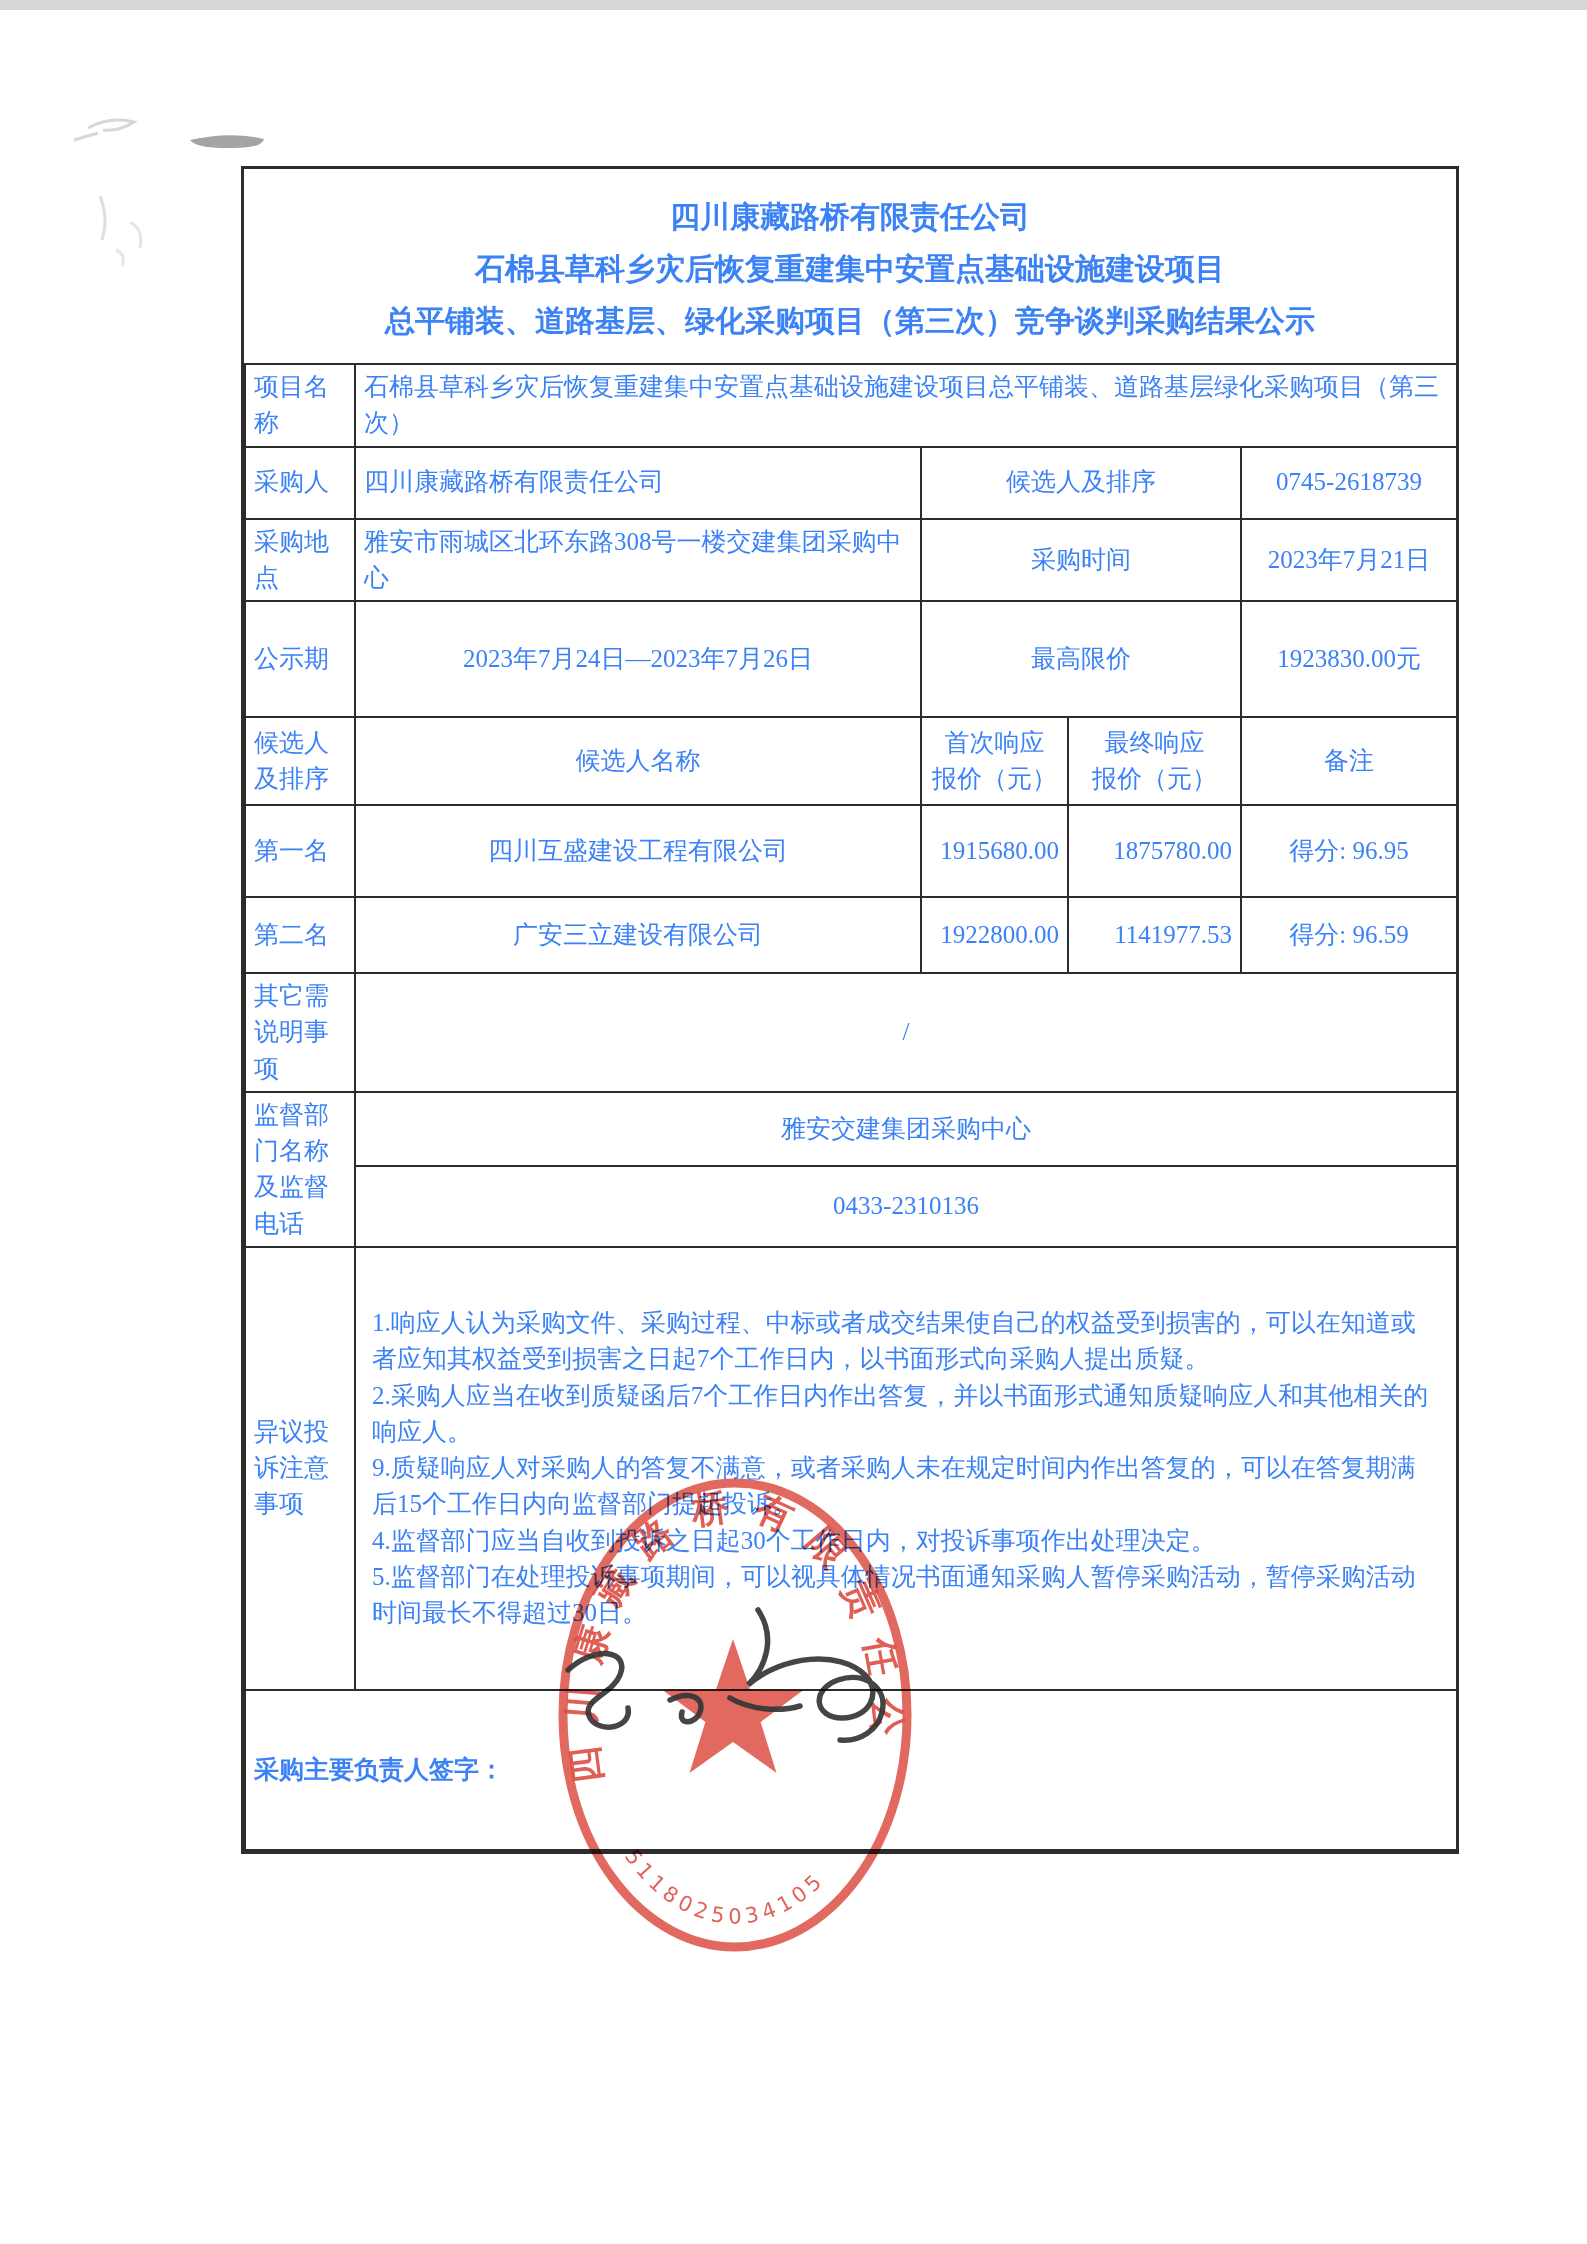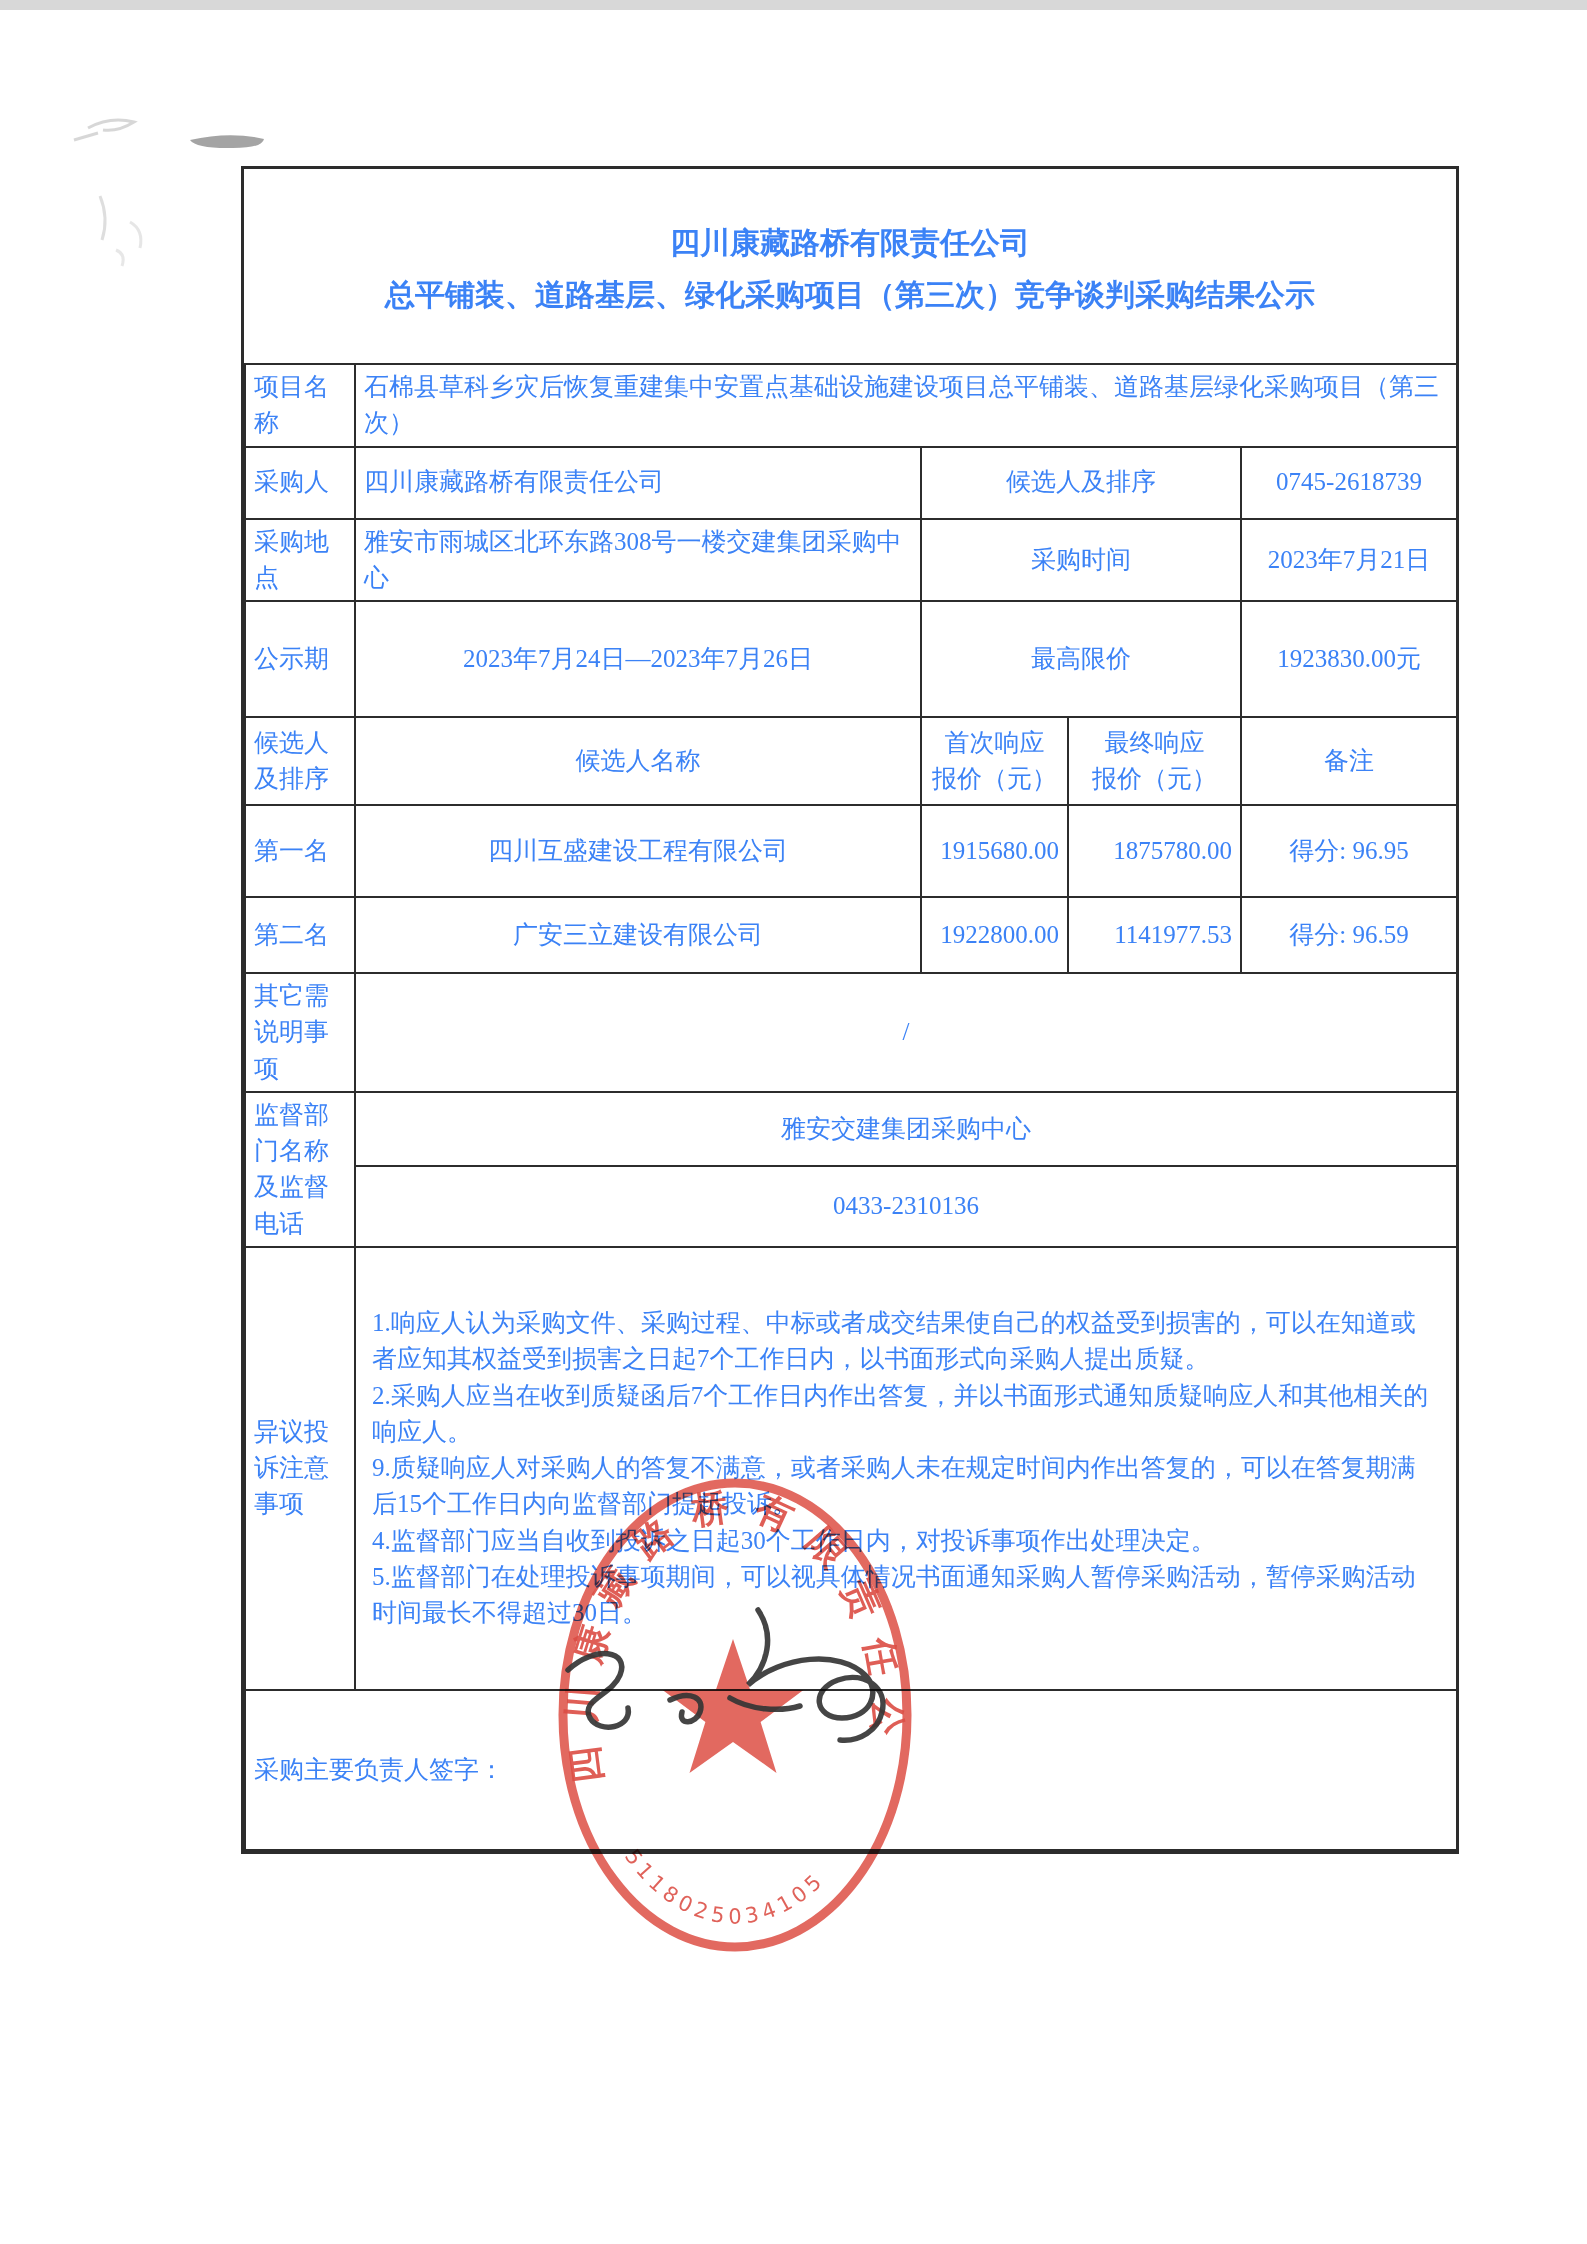--- a/index.html
+++ b/index.html
@@ -22,21 +22,21 @@
     border:2px solid #2c2c2c; font-size:25px; line-height:1.45;
     vertical-align:middle; padding:4px 8px; word-break:break-all;
   }
   td.lab{text-align:left; padding:4px 10px;}
   .left{text-align:left;}
   .center{text-align:center;}
   .right{text-align:right; padding-right:6px;}
   .prewrap{white-space:pre-line; text-align:center;}
   .r1{height:76px;} .r2{height:72px;} .r3{height:82px;} .r4{height:116px;}
   .r5{height:88px;} .r6{height:92px;} .r7{height:76px;} .r8{height:83px;}
-  .r9{height:65px;} .r10{height:70px;} .r11{height:443px;} .r12{height:160px;}
+  .r9{height:65px;} .r10{height:70px;} .r11{height:443px;} .r12{height:160px;font-weight:bold;}
   .r11 td.val{padding:12px 16px; vertical-align:middle;}
   .notice-line{margin:0; text-align:left;}
   .r12 td{text-align:left; padding-left:14px;}
   .stamp{position:absolute; left:520px; top:1450px; width:430px; height:530px;
     mix-blend-mode:multiply; opacity:.9; pointer-events:none;}
   .pencil{position:absolute; left:60px; top:90px; width:280px; height:200px;
     pointer-events:none;}
 </style>
 </head>
 <body>
@@ -49,20 +49,21 @@
     <path d="M 40,96 q 9,22 2,44" fill="none" stroke="#a0a0a0" stroke-width="3" opacity="0.35"></path>
     <path d="M 70,122 q 14,8 10,26" fill="none" stroke="#ababab" stroke-width="3" opacity="0.3"></path>
     <path d="M 14,40 l 24,-7" fill="none" stroke="#9a9a9a" stroke-width="3" opacity="0.4"></path>
     <path d="M 56,150 q 10,4 6,16" fill="none" stroke="#b0b0b0" stroke-width="3" opacity="0.3"></path>
   </svg>
 
   <div class="doc">
 
     <div class="title-block">
       <div>四川康藏路桥有限责任公司</div>
+      <div>石棉县草科乡灾后恢复重建集中安置点基础设施建设项目</div>
       <div>总平铺装、道路基层、绿化采购项目（第三次）竞争谈判采购结果公示</div>
     </div>
 
     <table class="grid">
       <colgroup>
         <col style="width:110px">
           <col style="width:566px">
           <col style="width:147px">
         <col style="width:173px">
           <col style="width:216px">

